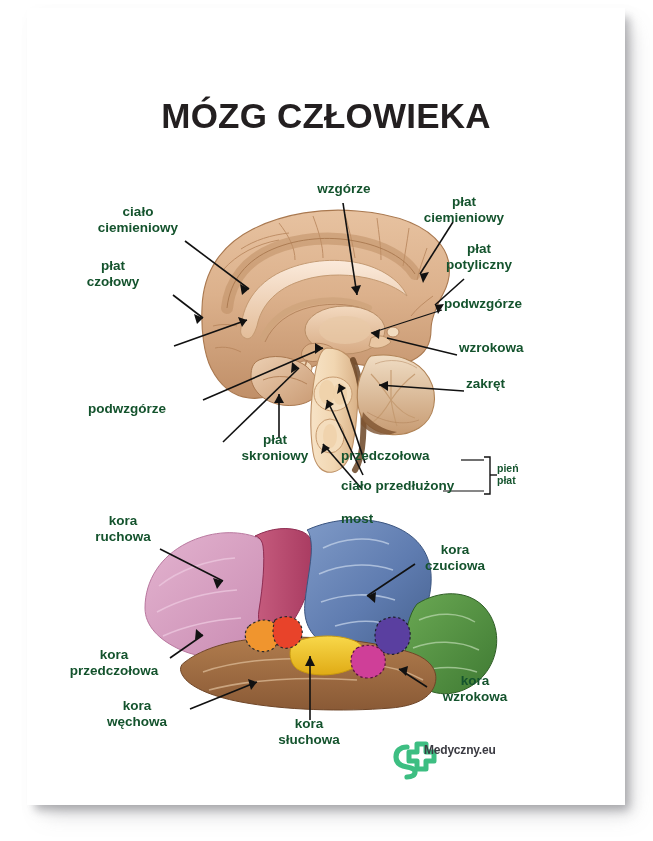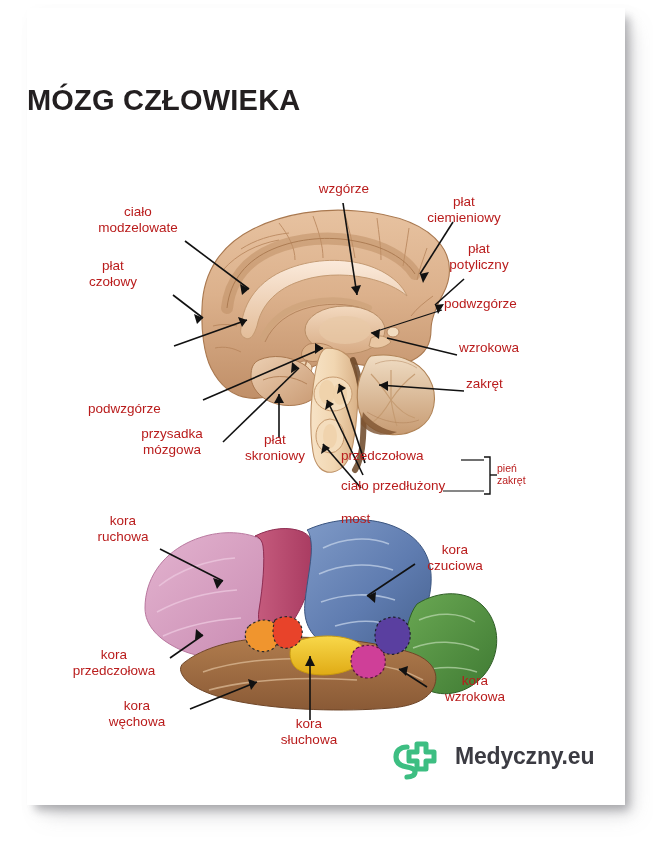--- a/index.html
+++ b/index.html
@@ -11,35 +11,35 @@
     position:absolute; left:27px; top:8px; width:598px; height:797px;
     background:#ffffff;
     box-shadow: 6px 7px 9px -2px rgba(120,120,125,.55),
                 12px 14px 20px -6px rgba(140,140,145,.35);
   }
 
   #stage{position:absolute;left:0;top:0;width:598px;height:797px;}
   #stage svg{position:absolute;left:0;top:0;}
 
   .ttl{
-    position:absolute; left:0; top:76px; width:598px;
-    font-size:29px; font-weight:bold;
+    position:absolute; left:0; top:88px; width:598px;
+    text-align:center; font-size:35px; font-weight:bold;
     letter-spacing:.2px; color:#231f20;
   }
 
   .lbl{
-    position:absolute; font-size:13.5px; color:#b91c1c;
-    line-height:15.5px; white-space:pre; font-weight:400;
+    position:absolute; font-size:13.5px; color:#14532d;
+    line-height:15.5px; white-space:pre; font-weight:700;
   }
   .lbl.c{text-align:center;}
   .lbl.sm{font-size:10.5px;line-height:11.6px;}
 
   .logotxt{
     position:absolute; left:397px; top:735px;
-    font-size:23px; font-weight:bold; color:#3b3b42; letter-spacing:-.2px;margin-left:31px;
+    font-size:12px; font-weight:bold; color:#3b3b42; letter-spacing:-.2px;
   }
 </style>
 </head>
 <body>
 
 <div id="poster">
  <div id="stage">
 
   <svg width="598" height="797" viewBox="0 0 598 797">
     <defs>
@@ -309,21 +309,21 @@
     <g transform="translate(366,733)">
       <path d="M14 6 C7 6 3 10 3 16 C3 22 8 25 14 26 C19 27 22 28 22 31
                C22 34 19 36 14 36" fill="none" stroke="#3dbe82" stroke-width="5.2" stroke-linecap="round"></path>
       <path d="M24 3 h9 v8 h8 v9 h-8 v8 h-9 v-8 h-8 v-9 h8 z" fill="none" stroke="#3dbe82" stroke-width="5" stroke-linejoin="round"></path>
     </g>
   </svg>
 
   <div class="ttl">MÓZG CZŁOWIEKA</div>
 
   <div class="lbl c" style="left:56px;top:196px;width:110px;">ciało
-modzelowate</div>
+ciemieniowy</div>
 
   <div class="lbl c" style="left:262px;top:173px;width:110px;">wzgórze</div>
 
   <div class="lbl c" style="left:382px;top:186px;width:110px;">płat
 ciemieniowy</div>
 
   <div class="lbl c" style="left:400px;top:233px;width:104px;">płat
 potyliczny</div>
 
   <div class="lbl c" style="left:36px;top:250px;width:100px;">płat
@@ -331,32 +331,30 @@
 
   <div class="lbl" style="left:417px;top:288px;">podwzgórze</div>
 
 
   <div class="lbl" style="left:432px;top:332px;">wzrokowa</div>
 
   <div class="lbl" style="left:61px;top:393px;">podwzgórze</div>
 
   <div class="lbl" style="left:439px;top:368px;">zakręt</div>
 
-  <div class="lbl c" style="left:90px;top:418px;width:110px;">przysadka
-mózgowa</div>
 
   <div class="lbl c" style="left:198px;top:424px;width:100px;">płat
 skroniowy</div>
 
   <div class="lbl" style="left:314px;top:440px;">przedczołowa</div>
   <div class="lbl" style="left:314px;top:455px;margin-top:48px;">most</div>
   <div class="lbl" style="left:314px;top:470px;">ciało przedłużony</div>
 
   <div class="lbl sm" style="left:470px;top:455px;">pień
-zakręt</div>
+płat</div>
 
   <div class="lbl c" style="left:48px;top:505px;width:96px;">kora
 ruchowa</div>
 
   <div class="lbl c" style="left:380px;top:534px;width:96px;">kora
 czuciowa</div>
 
   <div class="lbl c" style="left:28px;top:639px;width:118px;">kora
 przedczołowa</div>
 

